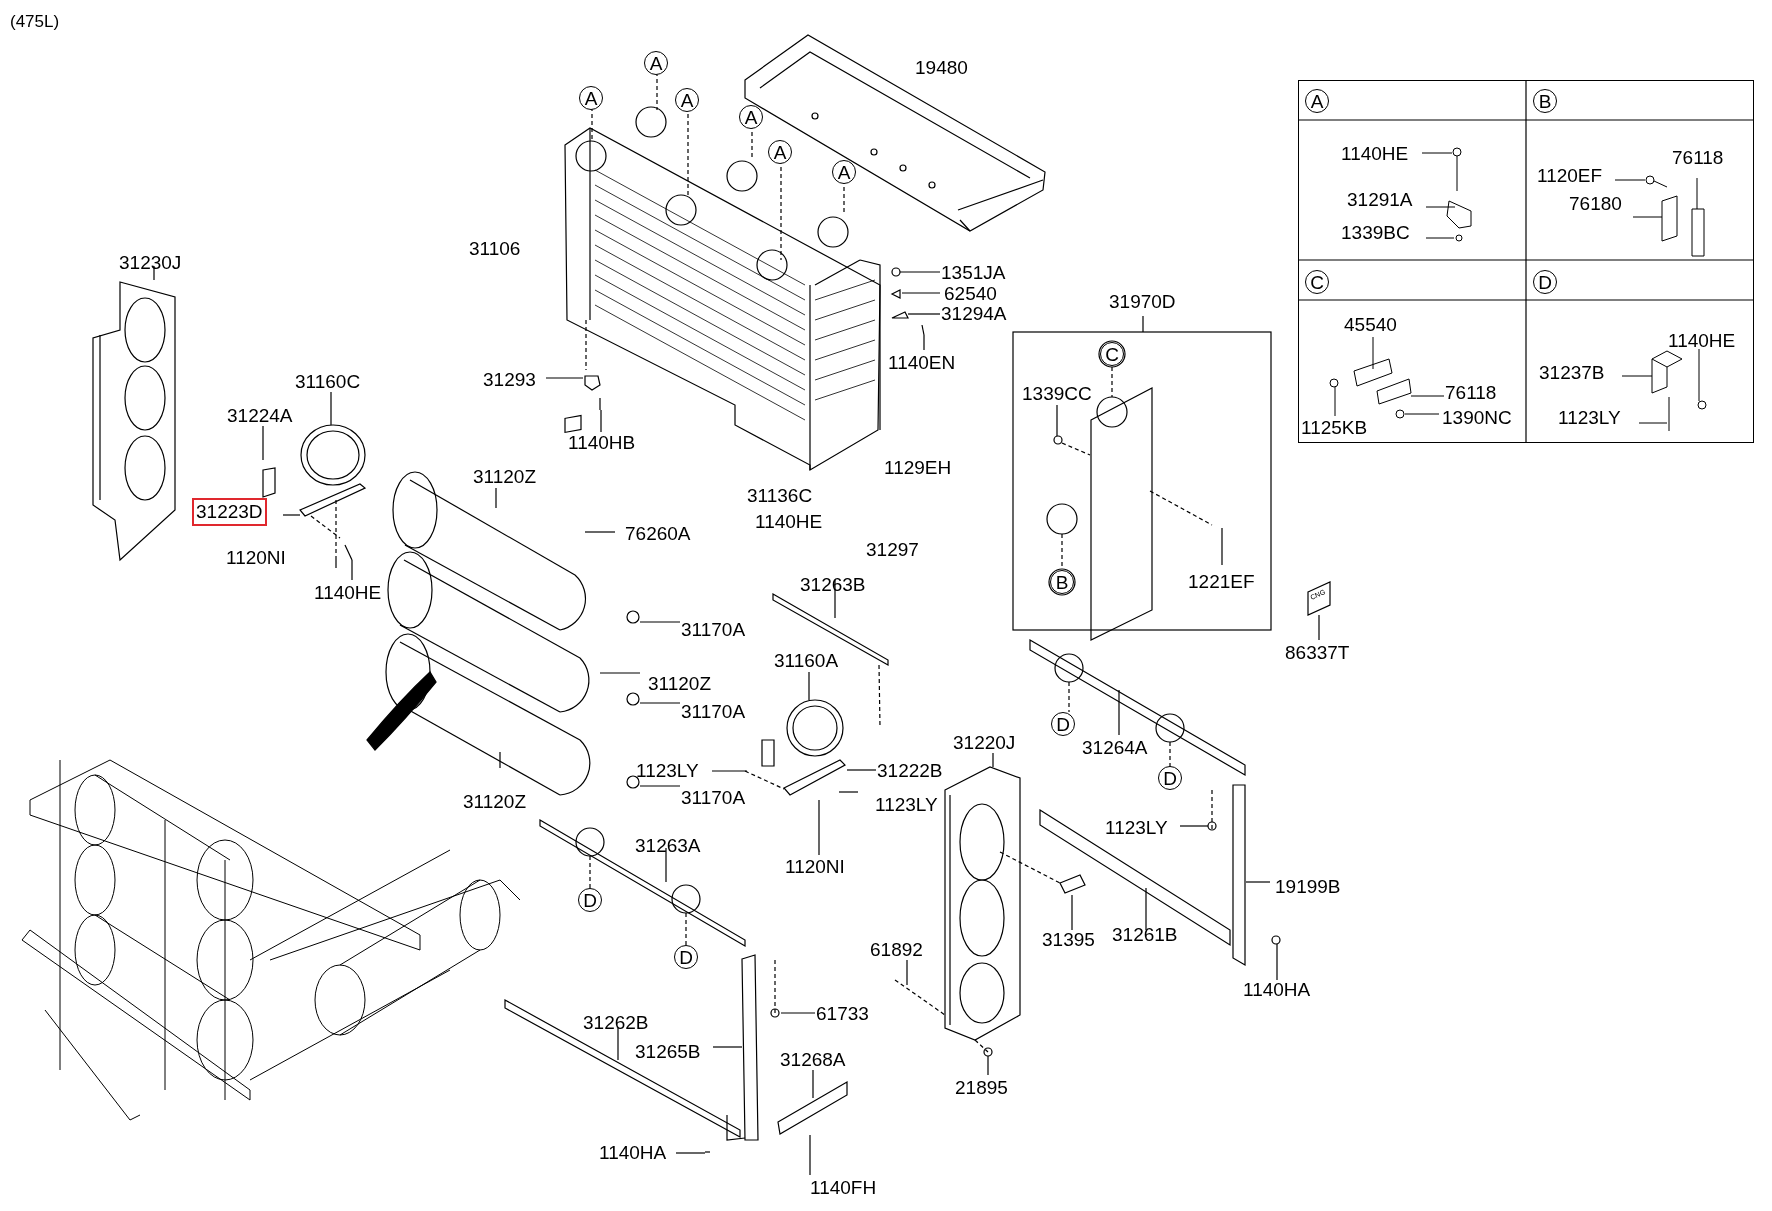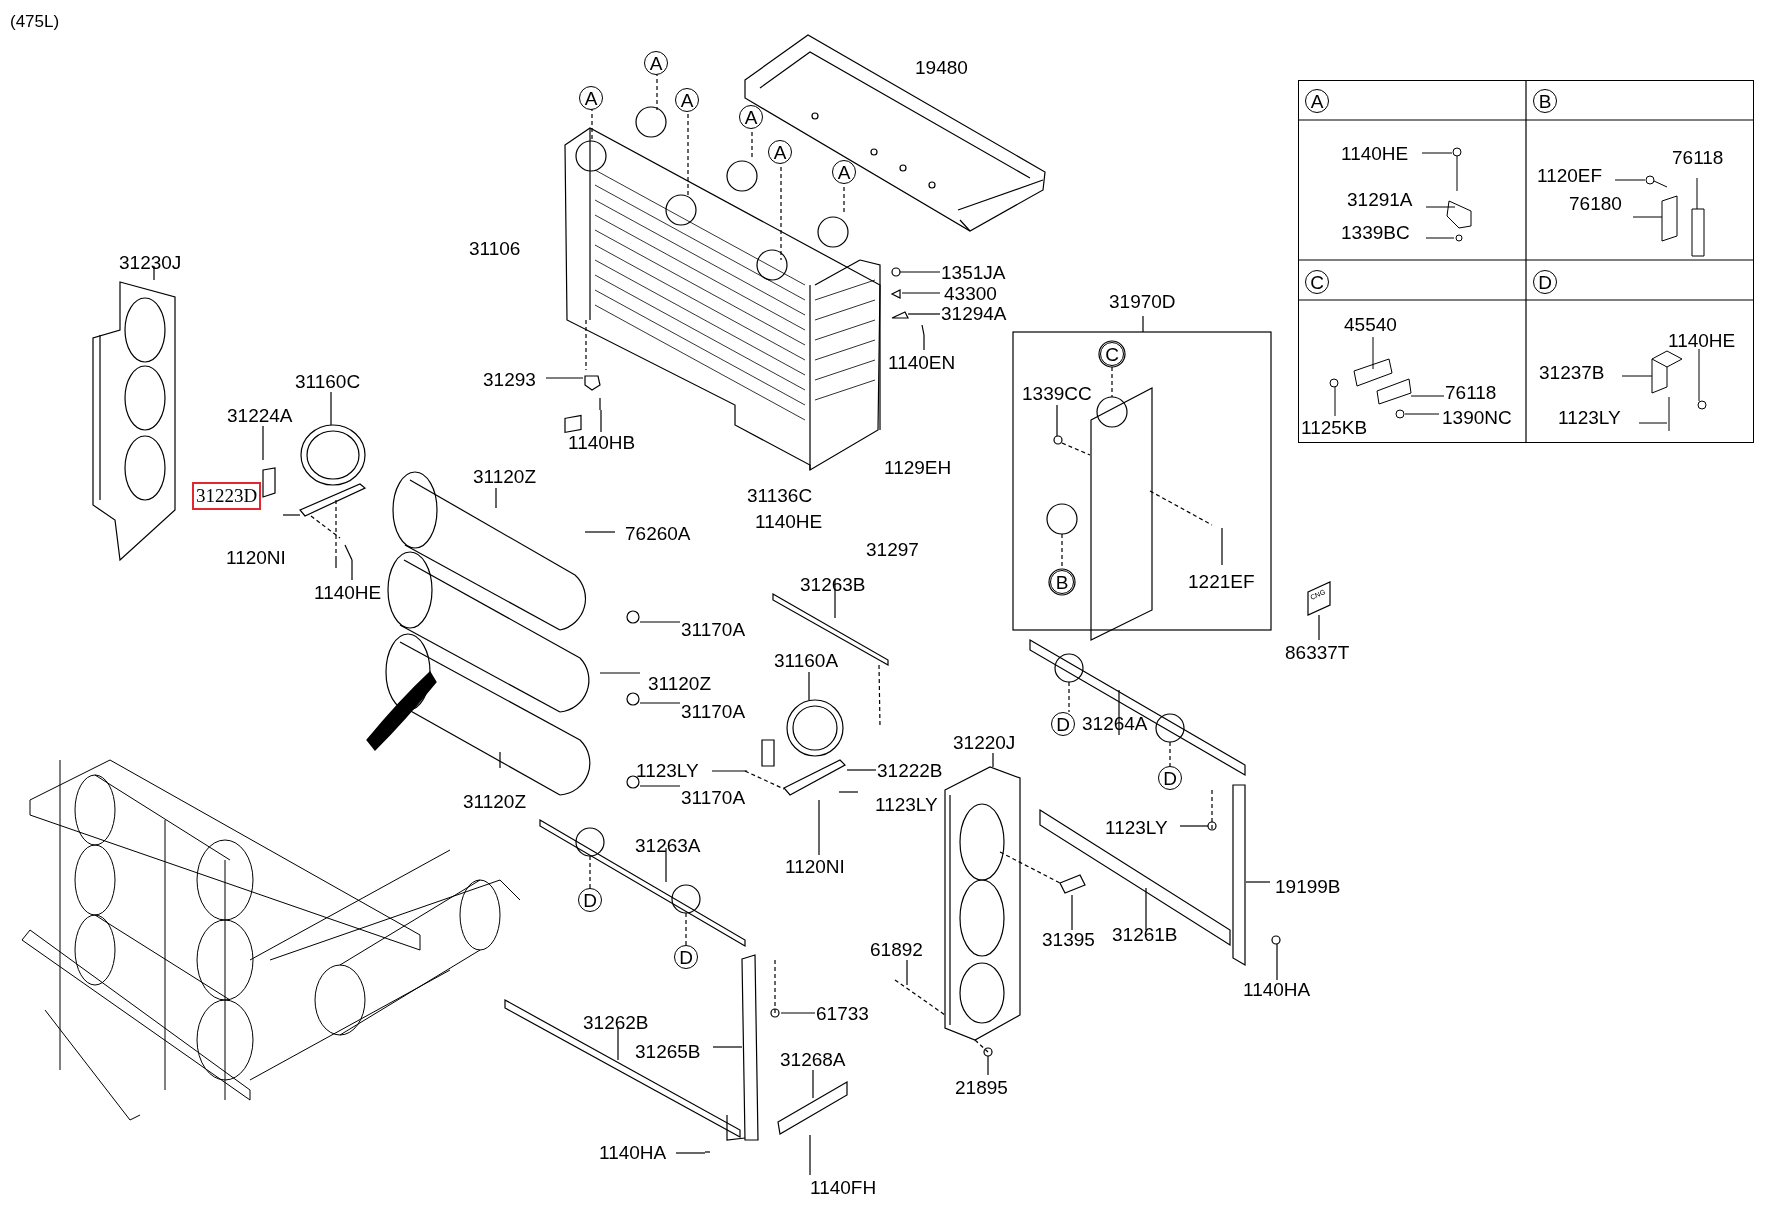--- a/index.html
+++ b/index.html
@@ -287,27 +287,27 @@
 <div class="circ" style="left:1051px;top:712px">D</div>
 <div class="circ" style="left:1158px;top:766px">D</div>
 <div class="circ" style="left:578px;top:888px">D</div>
 <div class="circ" style="left:674px;top:945px">D</div>
 
 <div class="lbl" style="left:915px;top:58px">19480</div>
 <div class="lbl" style="left:469px;top:239px">31106</div>
 <div class="lbl" style="left:119px;top:253px">31230J</div>
 <div class="lbl" style="left:295px;top:372px">31160C</div>
 <div class="lbl" style="left:227px;top:406px">31224A</div>
-<div class="lbl hl" style="left: 196px; top: 486px; outline-color: rgb(224, 40, 46); font-family: Liberation Serif, serif;">31223D</div>
+<div class="lbl hl" style="left: 196px; top: 502px; outline-color: rgb(224, 40, 46);">31223D</div>
 <div class="lbl" style="left:226px;top:548px">1120NI</div>
 <div class="lbl" style="left:314px;top:583px">1140HE</div>
 <div class="lbl" style="left:483px;top:370px">31293</div>
 <div class="lbl" style="left:568px;top:433px">1140HB</div>
 <div class="lbl" style="left:941px;top:263px">1351JA</div>
-<div class="lbl" style="left:944px;top:284px">43300</div>
+<div class="lbl" style="left:944px;top:284px">62540</div>
 <div class="lbl" style="left:941px;top:304px">31294A</div>
 <div class="lbl" style="left:888px;top:353px">1140EN</div>
 <div class="lbl" style="left:473px;top:467px">31120Z</div>
 <div class="lbl" style="left:625px;top:524px">76260A</div>
 <div class="lbl" style="left:747px;top:486px">31136C</div>
 <div class="lbl" style="left:884px;top:458px">1129EH</div>
 <div class="lbl" style="left:755px;top:512px">1140HE</div>
 <div class="lbl" style="left:866px;top:540px">31297</div>
 <div class="lbl" style="left:681px;top:620px">31170A</div>
 <div class="lbl" style="left:648px;top:674px">31120Z</div>
@@ -319,21 +319,21 @@
 <div class="lbl" style="left:636px;top:761px">1123LY</div>
 <div class="lbl" style="left:877px;top:761px">31222B</div>
 <div class="lbl" style="left:875px;top:795px">1123LY</div>
 <div class="lbl" style="left:785px;top:857px">1120NI</div>
 <div class="lbl" style="left:635px;top:836px">31263A</div>
 <div class="lbl" style="left:1109px;top:292px">31970D</div>
 <div class="lbl" style="left:1022px;top:384px">1339CC</div>
 <div class="lbl" style="left:1188px;top:572px">1221EF</div>
 <div class="lbl" style="left:1285px;top:643px">86337T</div>
 <div class="lbl" style="left:953px;top:733px">31220J</div>
-<div class="lbl" style="left:1082px;top:714px">31264A</div>
+<div class="lbl" style="left:1082px;top:738px">31264A</div>
 <div class="lbl" style="left:1105px;top:818px">1123LY</div>
 <div class="lbl" style="left:1275px;top:877px">19199B</div>
 <div class="lbl" style="left:1042px;top:930px">31395</div>
 <div class="lbl" style="left:1112px;top:925px">31261B</div>
 <div class="lbl" style="left:1243px;top:980px">1140HA</div>
 <div class="lbl" style="left:870px;top:940px">61892</div>
 <div class="lbl" style="left:955px;top:1078px">21895</div>
 <div class="lbl" style="left:583px;top:1013px">31262B</div>
 <div class="lbl" style="left:635px;top:1042px">31265B</div>
 <div class="lbl" style="left:816px;top:1004px">61733</div>

